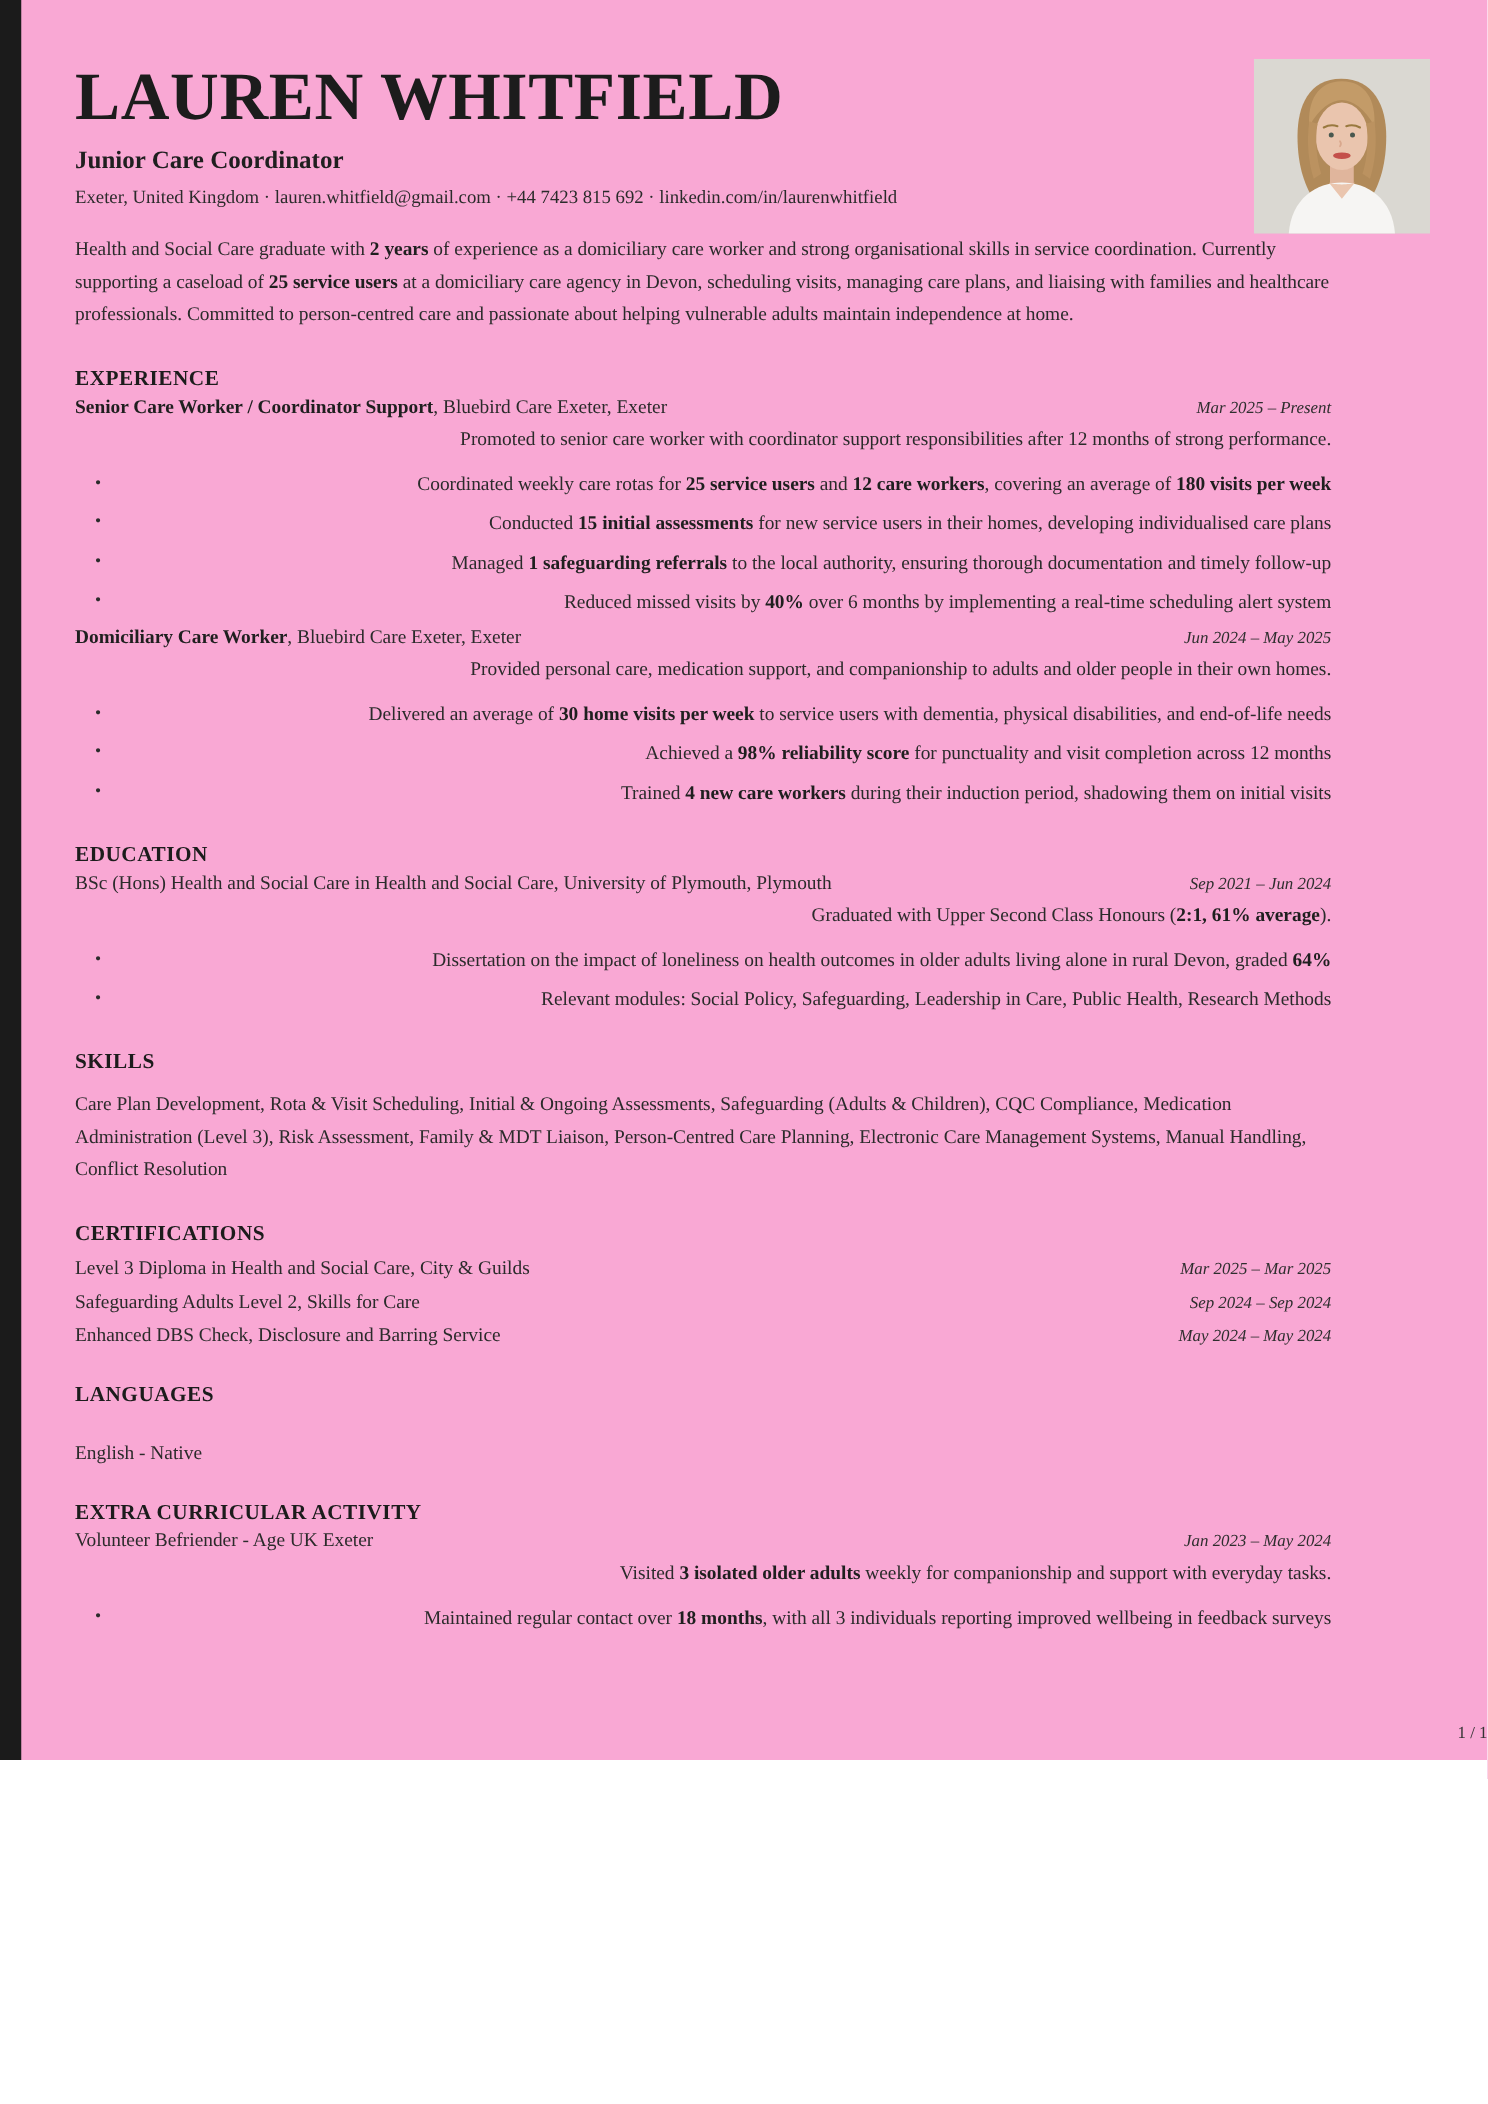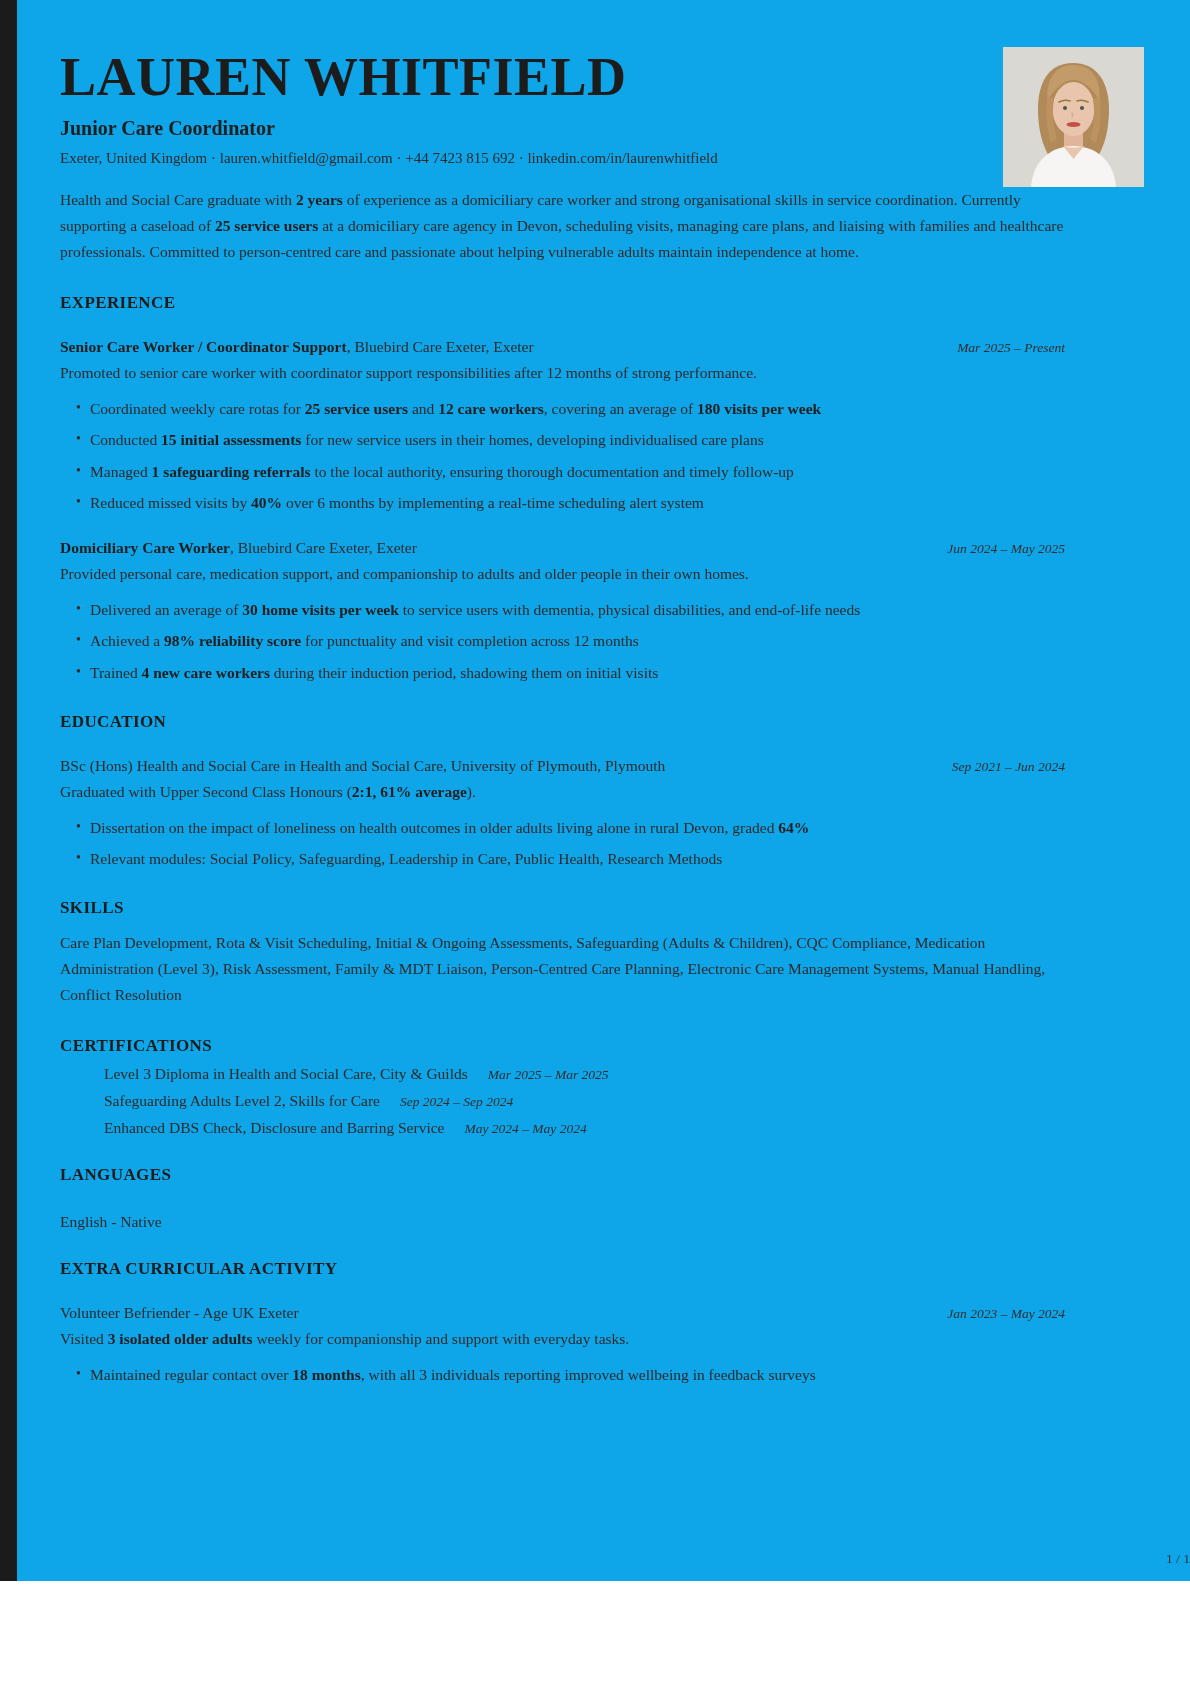--- a/index.html
+++ b/index.html
@@ -1,19 +1,19 @@
 <!DOCTYPE html>
 <html><head>
 <meta charset="utf-8">
 <style>
   html,body { margin:0; padding:0; background:#ffffff; }
   .page {
     position:relative;
-    width:1190px; height:1581px;
-    background:#0ea5e9;
+    width:1190px; height:1408px;
+    background:#f9a8d4;
     font-family:"Liberation Serif","DejaVu Serif",serif;
     color:#2b2b2b;
     overflow:hidden;
     text-decoration:underline;
   }
   .left-strip {
     position:absolute; left:0; top:0;
     width:17px; height:100%;
     background:#1b1b1b;
   }
@@ -41,21 +41,21 @@
   }
   .summary {
     margin:20px 0 0 0;
     font-size:15.5px; line-height:1.68;
   }
   h2.section {
     margin:28px 0 0 0;
     font-size:17px; font-weight:700;
     letter-spacing:0.4px; color:#1c1c1c;
   }
-  .entry { margin-top:25px; }
+  .entry { margin-top:4px;text-align:right; }
   .entry-head {
     display:flex; justify-content:space-between; align-items:baseline;
   }
   .entry-title { font-size:15.5px; }
   .entry-title b { font-weight:700; color:#1f1f1f; }
   .dates {
     font-size:13.5px; font-style:italic;
     color:#2e2e2e; white-space:nowrap; margin-left:20px;
   }
   .entry-desc {
@@ -72,22 +72,22 @@
   ul.bullets li::before {
     content:"\2022";
     position:absolute; left:-14px; top:0;
     font-size:14px; color:#2b2b2b;
   }
   .skills-text {
     margin:12px 0 0 0;
     font-size:15.5px; line-height:1.66;
   }
   .cert-row {
-    display:flex; align-items:baseline;
-    margin-top:9px; font-size:15.5px;margin-left:44px;
+    display:flex; justify-content:space-between; align-items:baseline;
+    margin-top:9px; font-size:15.5px;
   }
   .plain-line { margin-top:28px; font-size:15.5px; }
   b { font-weight:700; color:#1f1f1f; }
   .footer {
     position:absolute; bottom:14px; left:0; width:100%;
     text-align:right; font-size:13.5px; color:#333333;
   }
 </style>
 </head>
 <body>

